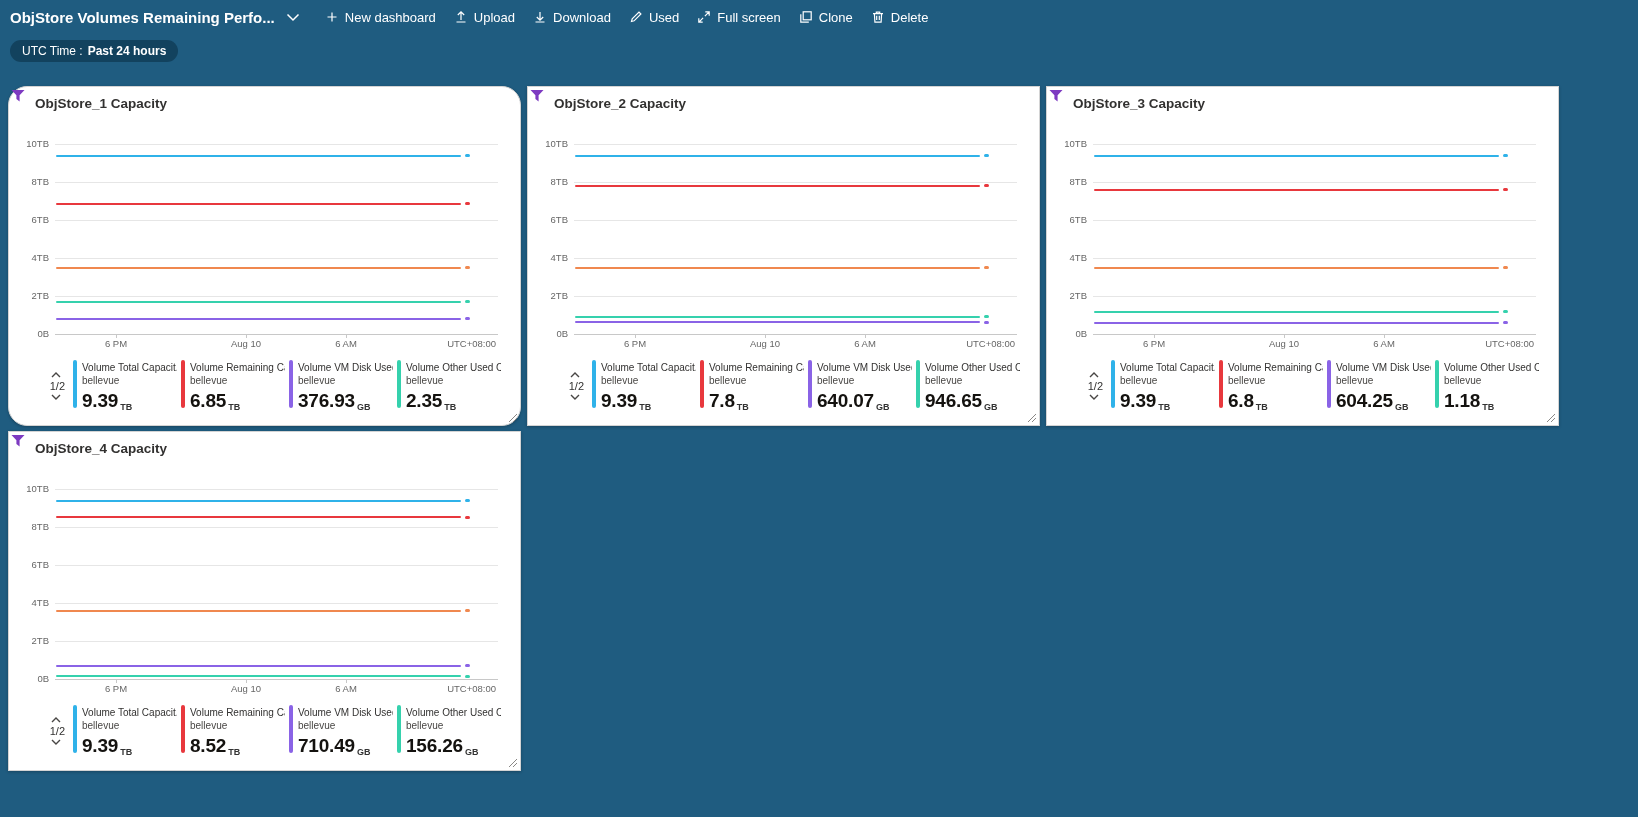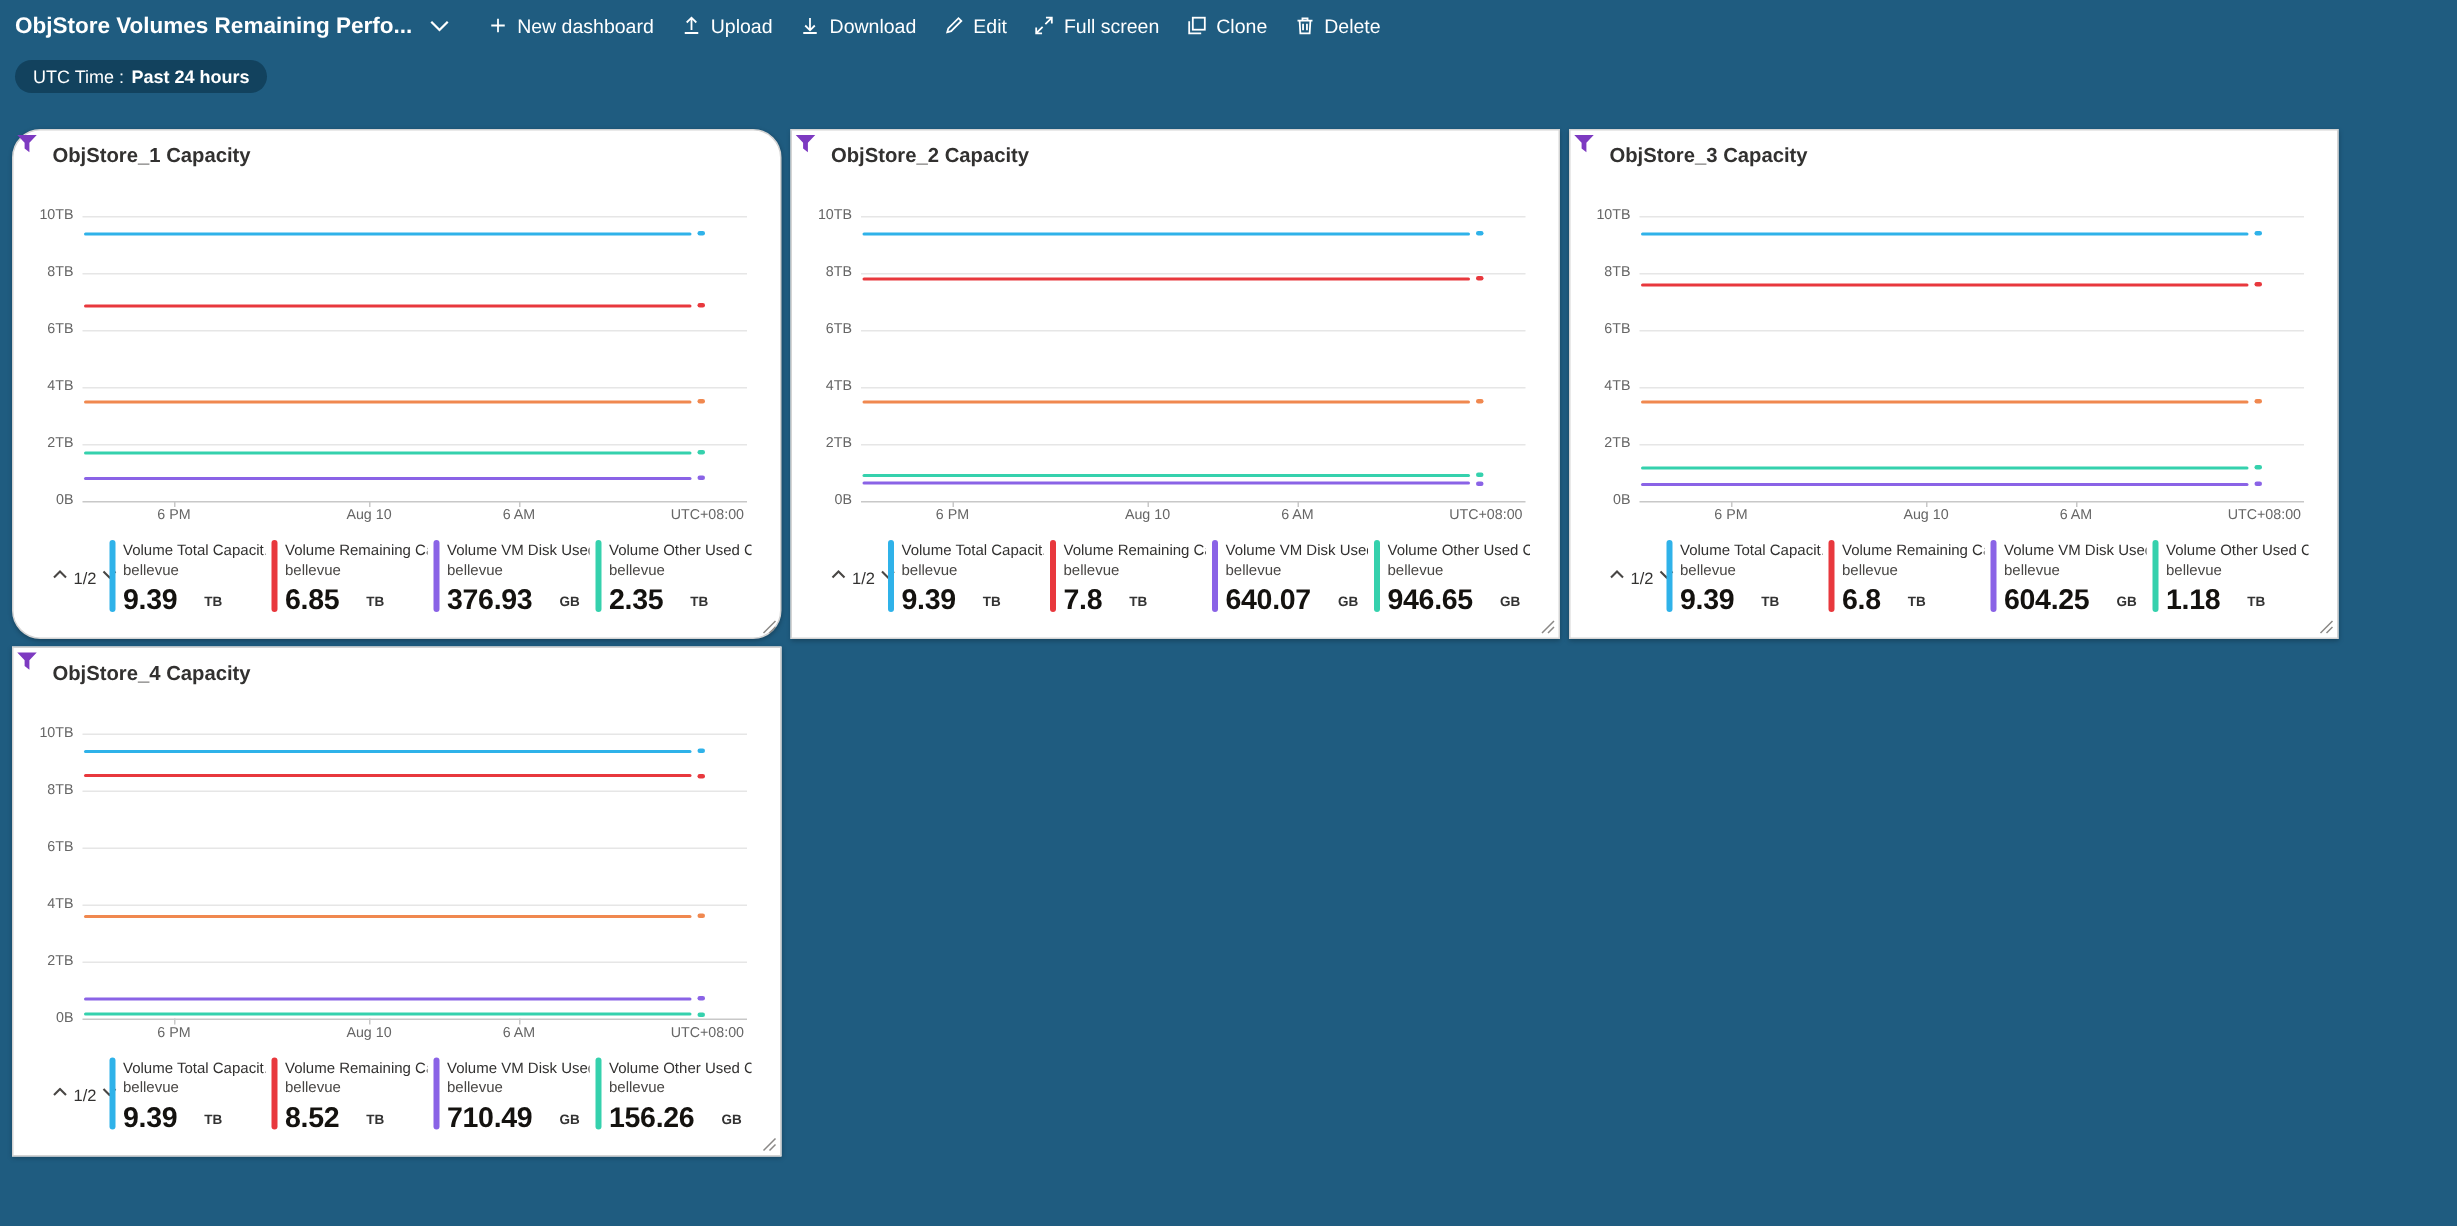--- a/index.html
+++ b/index.html
@@ -28,30 +28,30 @@
   .gl-base{background:#c8c8c8}
   .ylab{position:absolute;left:0;width:40px;text-align:right;font-size:9.5px;color:#666}
   .sline{position:absolute;height:2px;border-radius:1px}
   .smark{position:absolute;width:5px;height:3px;border-radius:1.5px;margin-top:-.5px}
   .xlab{position:absolute;font-size:9.5px;color:#666;white-space:nowrap}
   .xlab-right{right:24px}
   .xtick{position:absolute;width:1px;height:4px;background:#c8c8c8}
 
   
   .legend{position:absolute;left:22px;top:270px;right:6px;height:58px;display:flex;align-items:center}
-  .pager{width:34px;display:flex;flex-direction:row;align-items:flex-start}
+  .pager{width:34px;display:flex;flex-direction:column;align-items:flex-end}
   .pgbtn{cursor:pointer;padding:1px 4px;line-height:0}
   .pgnum{font-size:11px;color:#323130;margin:1px 0}
   .litems{display:flex;gap:4px;flex:1;margin-left:8px}
   .litem{width:104px;display:flex;gap:5px}
   .lbar{width:4px;height:48px;border-radius:2px;flex:none}
   .ltxt{min-width:0;padding-top:1px}
   .lname,.lres{font-size:10px;color:#323130;white-space:nowrap;overflow:hidden;line-height:1.3}
   .lres{color:#484644}
-  .lval{margin-top:3px;display:flex;align-items:center;gap:18px}
+  .lval{margin-top:3px;display:flex;align-items:flex-end;gap:2px}
   .lnum{font-size:19px;font-weight:600;color:#14120f;letter-spacing:-.2px}
   .lunit{font-size:9px;font-weight:600;color:#333}
   .gripper{position:absolute;right:2px;bottom:2px}
 </style>
 </head>
 <body>
 
 <div class="topbar">
   <div class="db-title-wrap">
     <span class="db-title">ObjStore Volumes Remaining Perfo...</span>
@@ -83,21 +83,21 @@
           </svg>
         </span>
         <span class="cmd-label">Download</span>
       </div>
       <div class="cmd">
         <span class="cmd-ic">
           <svg width="14" height="14" viewBox="0 0 14 14" stroke="#fff" stroke-width="1.2" fill="none">
             <path d="M2.5 11.5l.7-2.6 6.8-6.8 1.9 1.9-6.8 6.8-2.6.7z"></path>
           </svg>
         </span>
-        <span class="cmd-label">Edit</span>
+        <span class="cmd-label">Used</span>
       </div>
       <div class="cmd">
         <span class="cmd-ic">
           <svg width="14" height="14" viewBox="0 0 14 14" stroke="#fff" stroke-width="1.2" fill="none">
             <path d="M8.3 1.8h3.9v3.9M11.8 2.2L7.9 6.1M5.7 12.2H1.8V8.3M2.2 11.8l3.9-3.9"></path>
           </svg>
         </span>
         <span class="cmd-label">Full screen</span>
       </div>
       <div class="cmd">

